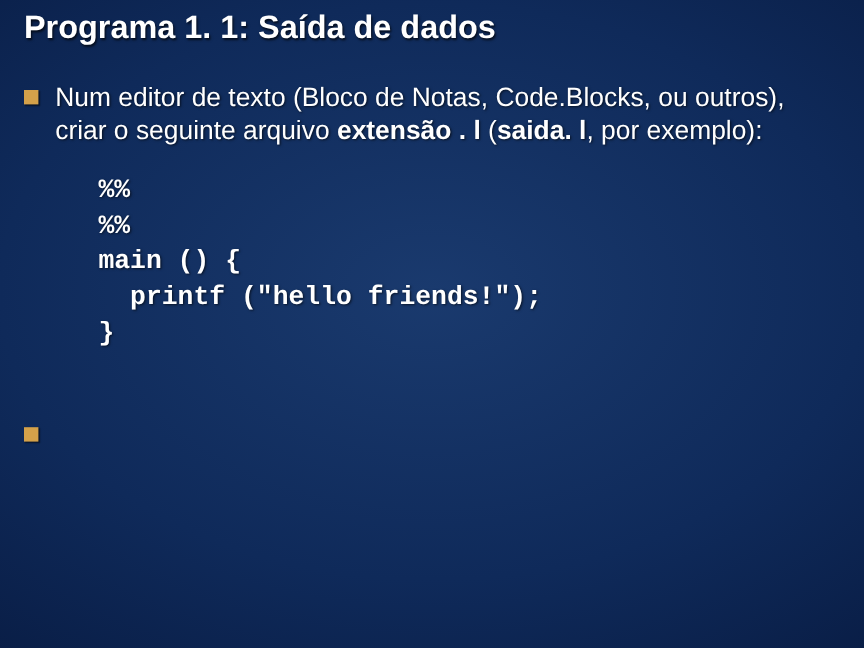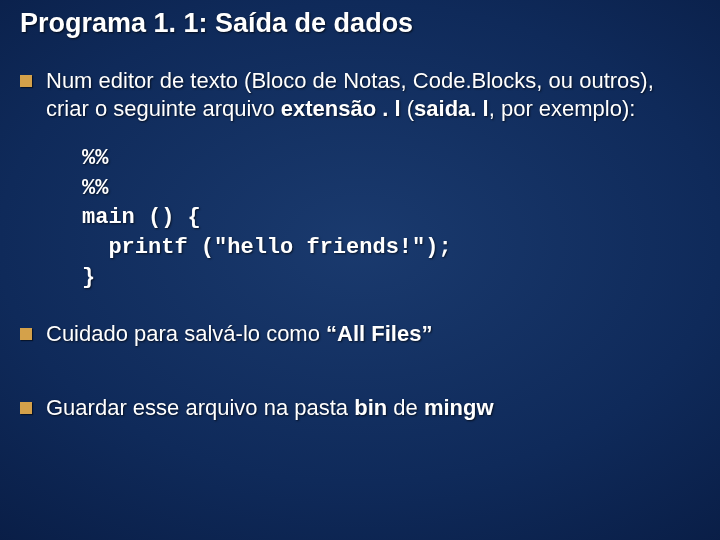--- a/index.html
+++ b/index.html
@@ -77,29 +77,20 @@
       <span>Num editor de texto (Bloco de Notas, Code.Blocks, ou outros), criar o seguinte arquivo </span><b>extensão . l</b><span> (</span><b>saida. l</b><span>, por exemplo):</span>
     </div>
   </div>
 
   <div class="code-block">%%
 %%
 main () {
   printf ("hello friends!");
 }</div>
 
-  <div class="bullet-row">
-    <div class="bullet-square"></div>
-    <div class="bullet-text">
-      <span>Cuidado para salvá-lo como </span><b>“All Files”</b>
-    </div>
-  </div>
 
   <div style="height:12px"></div>
 
   <div class="bullet-row">
     <div class="bullet-square"></div>
-    <div class="bullet-text">
-      <span>Guardar esse arquivo na pasta </span><b>bin</b><span> de </span><b>mingw</b>
-    </div>
   </div>
 
 </div>
 
 </body></html>

